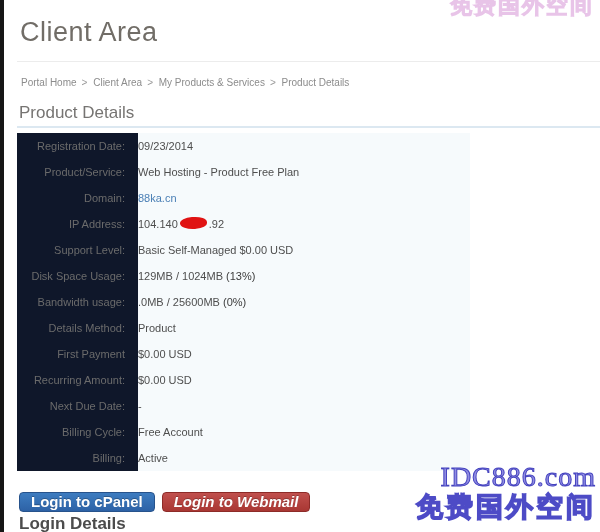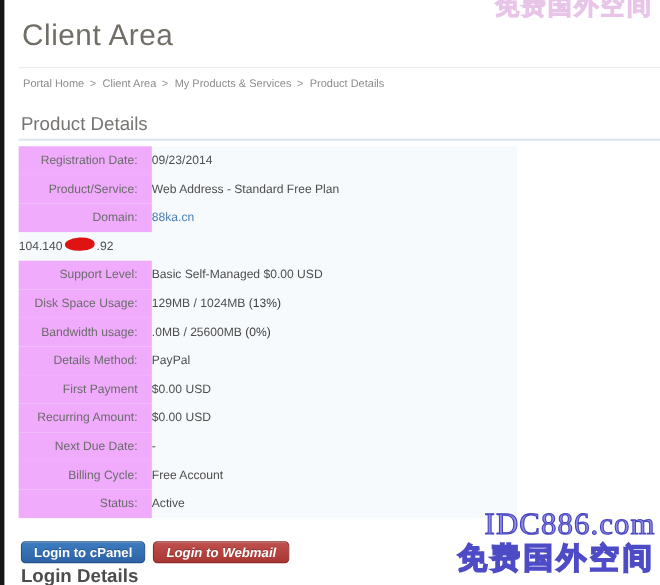--- a/index.html
+++ b/index.html
@@ -8,46 +8,46 @@
 
   .left-strip { position:absolute; left:0; top:0; width:4px; height:532px;
                 background:#161616; z-index:5; }
 
   .page-title { position:absolute; left:20px; top:17px; font-size:27px;
                 font-weight:400; color:#716d67; letter-spacing:0.5px; }
 
   .header-divider { position:absolute; left:17px; top:61px; width:583px;
                     height:1px; background:#ececec; }
 
-  .breadcrumb { position:absolute; left:21px; top:71px; font-size:10px;
+  .breadcrumb { position:absolute; left:21px; top:77px; font-size:10px;
                 color:#8c8c8c; }
   .breadcrumb span { margin-right:3px; }
   .crumb-sep { color:#9a9a9a; margin:0 2px; }
 
   .section-heading { position:absolute; left:19px; top:103px; font-size:17px;
                      font-weight:400; color:#767472; }
   .section-underline { position:absolute; left:17px; top:126px; width:583px;
                        height:2px; background:#dce8f1; }
 
   .details-table { position:absolute; left:17px; top:133px; width:453px;
                    background:#f6fafc; }
   .detail-row { display:flex; height:26px; line-height:26px; font-size:11px; }
-  .detail-label { width:121px; background:#f0abfc; color:#6b6b6b;
+  .detail-label { width:121px; background:#0f172a; color:#6b6b6b;
                   text-align:right; padding-right:13px; flex:none;padding-left:8px; }
   .detail-value { padding-left:0; color:#4e4e4e; white-space:nowrap; }
   .detail-value a { color:#4a7fb5; text-decoration:none; }
   .bold-part { font-weight:normal; color:#3c3c3c; }
 
   .redact-blob { display:inline-block; width:27px; height:12px;
                  background:#e01313; border-radius:55% 60% 50% 65%;
                  transform:rotate(-4deg); vertical-align:-1px; margin:0 2px; }
 
   .actions { position:absolute; left:19px; top:492px; display:flex; gap:7px; }
   .btn { display:inline-block; height:20px; line-height:18px; padding:0 11px;
-         font-size:12px; font-weight:bold; color:#ffffff; border-radius:4px;
+         font-size:15px; font-weight:bold; color:#ffffff; border-radius:4px;
          cursor:pointer; text-shadow:0 -1px 0 rgba(0,0,0,0.25); }
   .btn-cpanel { background:linear-gradient(#3d7cc0,#2d62a6); border:1px solid #27538c; }
   .btn-webmail { background:linear-gradient(#c0504d,#a93733); border:1px solid #8d2b28;font-style:italic; }
 
   .login-heading { position:absolute; left:19px; top:514px; font-size:17px;
                    font-weight:600; color:#4c4c4c; }
 
   .wm-top { position:absolute; right:6px; top:-9px; font-size:22px;
             font-weight:bold; letter-spacing:2px;
             color:rgba(255,255,255,0.05);
@@ -83,31 +83,32 @@
 
 <div class="details-table">
 
   <div class="detail-row">
     <div class="detail-label">Registration Date:</div>
     <div class="detail-value">09/23/2014</div>
   </div>
 
   <div class="detail-row">
     <div class="detail-label">Product/Service:</div>
-    <div class="detail-value">Web Address - Standard Free Plan</div>
+    <div class="detail-value">Web Hosting - Product Free Plan</div>
   </div>
 
   <div class="detail-row">
     <div class="detail-label">Domain:</div>
     <div class="detail-value">
       <a href="#">88ka.cn</a>
     </div>
   </div>
 
   <div class="detail-row">
+    <div class="detail-label">IP Address:</div>
     <div class="detail-value">
       <span>104.140</span><span class="redact-blob"></span><span>.92</span>
     </div>
   </div>
 
   <div class="detail-row">
     <div class="detail-label">Support Level:</div>
     <div class="detail-value">Basic Self-Managed $0.00 USD</div>
   </div>
 
@@ -120,21 +121,21 @@
 
   <div class="detail-row">
     <div class="detail-label">Bandwidth usage:</div>
     <div class="detail-value">
       <span>.0MB / 25600MB </span><span class="bold-part">(0%)</span>
     </div>
   </div>
 
   <div class="detail-row">
     <div class="detail-label">Details Method:</div>
-    <div class="detail-value">PayPal</div>
+    <div class="detail-value">Product</div>
   </div>
 
   <div class="detail-row">
     <div class="detail-label">First Payment Amount:</div>
     <div class="detail-value">$0.00 USD</div>
   </div>
 
   <div class="detail-row">
     <div class="detail-label">Recurring Amount:</div>
     <div class="detail-value">$0.00 USD</div>
@@ -144,21 +145,21 @@
     <div class="detail-label">Next Due Date:</div>
     <div class="detail-value">-</div>
   </div>
 
   <div class="detail-row">
     <div class="detail-label">Billing Cycle:</div>
     <div class="detail-value">Free Account</div>
   </div>
 
   <div class="detail-row">
-    <div class="detail-label">Status:</div>
+    <div class="detail-label">Billing:</div>
     <div class="detail-value">Active</div>
   </div>
 
 </div>
 
 <div class="actions">
   <a class="btn btn-cpanel">Login to cPanel</a>
   <a class="btn btn-webmail">Login to Webmail</a>
 </div>
 

